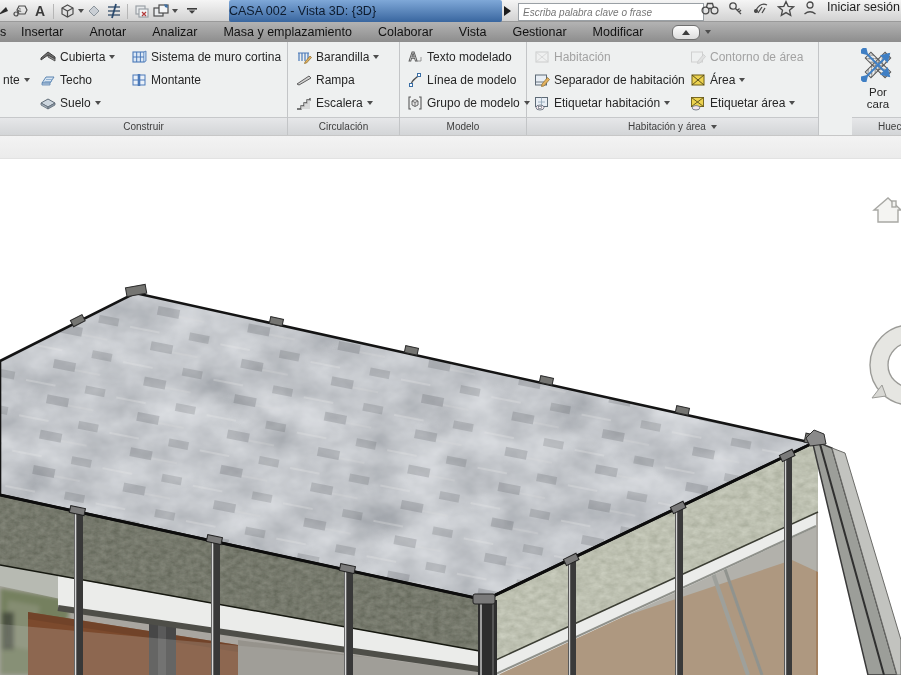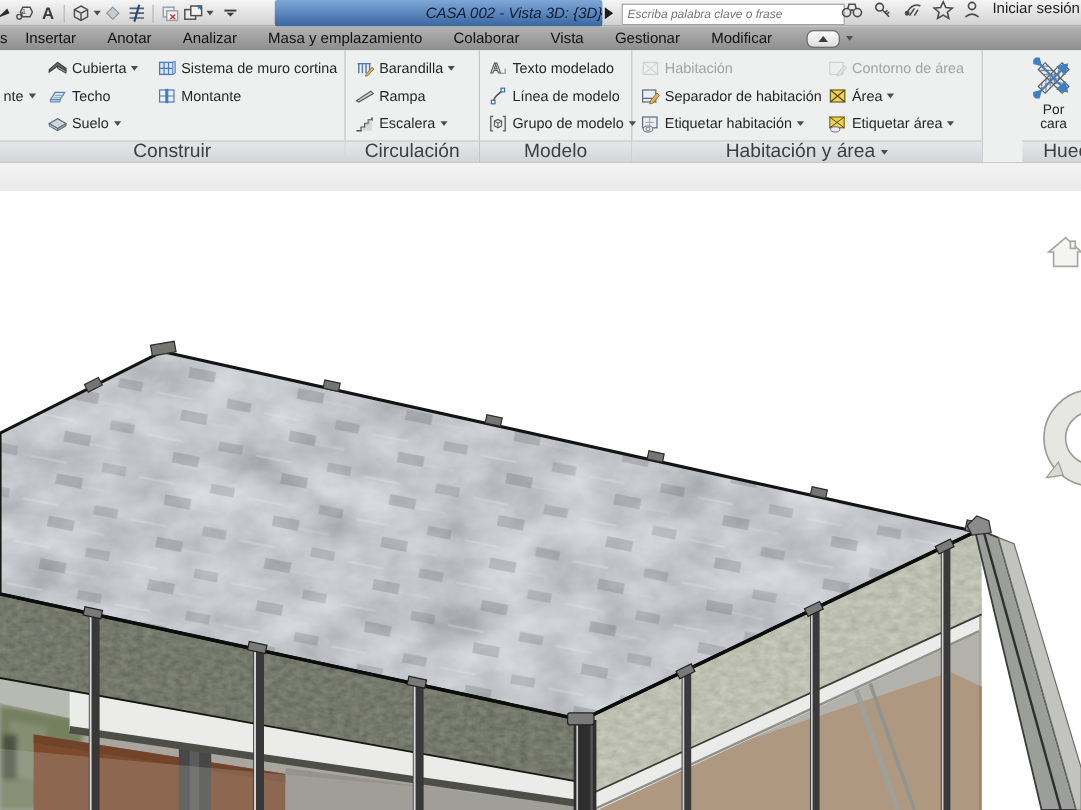--- a/index.html
+++ b/index.html
@@ -6,22 +6,22 @@
   .screen{position:relative;width:901px;height:675px;overflow:hidden;background:#fff;
           font-family:"Liberation Sans",sans-serif;-webkit-font-smoothing:antialiased;}
   
   .titlebar{position:absolute;left:0;top:0;width:901px;height:22px;
             background:linear-gradient(#f5f5f5,#d2d2d2);border-bottom:1px solid #9a9a9a;box-sizing:border-box;}
   .qat{position:absolute;left:0;top:0;height:22px;display:flex;align-items:center;}
   .qat .qi{display:inline-flex;align-items:center;justify-content:center;width:20px;height:20px;color:#3c3c3c;}
   .qat .sep{width:1px;height:15px;background:#b6b6b6;margin:0 3px;}
   .qat .dd{margin-left:1px;}
   .doc-title{position:absolute;left:229px;top:0;width:273px;height:22px;border-radius:2px;
-             background:linear-gradient(#7fa8d8,#39669f);display:flex;align-items:center;justify-content:flex-end;
-             color:#0d1b2e;font-size:12.5px;font-style:italic;}
+             background:linear-gradient(#7fa8d8,#39669f);display:flex;align-items:center;justify-content:flex-start;
+             color:#0d1b2e;font-size:12.5px;}
   .play{position:absolute;left:504px;top:6px;width:0;height:0;
         border-top:5px solid transparent;border-bottom:5px solid transparent;border-left:7px solid #1c1c1c;}
   .searchbox{position:absolute;left:518px;top:3px;width:176px;height:14px;border:1px solid #9aa0a5;background:#fff;
              font-family:"Liberation Sans",sans-serif;font-size:10px;font-style:italic;color:#6e6e6e;padding:1px 4px;}
   .tb-icons{position:absolute;left:700px;top:0px;height:22px;display:flex;align-items:flex-start;gap:7px;}
   .tb-icons .qi{display:inline-flex;}
   .signin{font-size:12.5px;color:#1d1d1d;margin-left:2px;}
   
   .tabs{position:absolute;left:0;top:22px;width:901px;height:20px;
         background:linear-gradient(#b3b3b3,#8d8d8d);display:flex;align-items:center;
@@ -31,21 +31,21 @@
   .collapse-btn{margin-left:16px;width:26px;height:13px;border:1px solid #6f6f6f;border-radius:6px;
                 background:linear-gradient(#fdfdfd,#dcdcdc);display:flex;align-items:center;justify-content:center;}
   .collapse-btn .up{width:0;height:0;border-left:4px solid transparent;border-right:4px solid transparent;border-bottom:5px solid #3d3d3d;}
   .dd{width:0;height:0;border-left:3.5px solid transparent;border-right:3.5px solid transparent;border-top:4px solid #4d4d4d;display:inline-block;}
   
   .ribbon{position:absolute;left:0;top:42px;width:901px;height:94px;background:#eef0f0;border-bottom:1px solid #c7c7c7;box-sizing:border-box;}
   .panel{position:absolute;top:0;height:93px;border-right:1px solid #c3c5c7;box-sizing:border-box;}
   .panel .plabel{position:absolute;left:0;bottom:0;width:100%;height:18px;
                  background:linear-gradient(#e6e7e9,#d3d5d7);border-top:1px solid #c6c8ca;box-sizing:border-box;
                  display:flex;align-items:center;justify-content:center;gap:5px;
-                 font-size:16px;color:#3e3e3e;white-space:nowrap;}
+                 font-size:10px;color:#3e3e3e;white-space:nowrap;}
   .col{position:absolute;top:3px;display:flex;flex-direction:column;}
   .rbtn{height:23px;display:flex;align-items:center;gap:4px;padding:0 3px;font-size:12px;color:#262626;white-space:nowrap;cursor:default;}
   .rbtn.disabled{color:#a2a2a2;}
   .rbtn.disabled svg{opacity:.45;filter:grayscale(1);}
   .bigbtn{display:flex;flex-direction:column;align-items:center;width:40px;padding-top:3px;
           font-size:11.5px;color:#262626;line-height:12px;text-align:center;cursor:default;}
   .bigbtn .blabel{margin-top:4px;white-space:pre-line;}
   .ic{flex:0 0 auto;}
   
   .belt{position:absolute;left:0;top:136px;width:901px;height:23px;background:linear-gradient(#f3f3f3,#ebebeb);border-bottom:1px solid #e2e2e2;box-sizing:border-box;}

